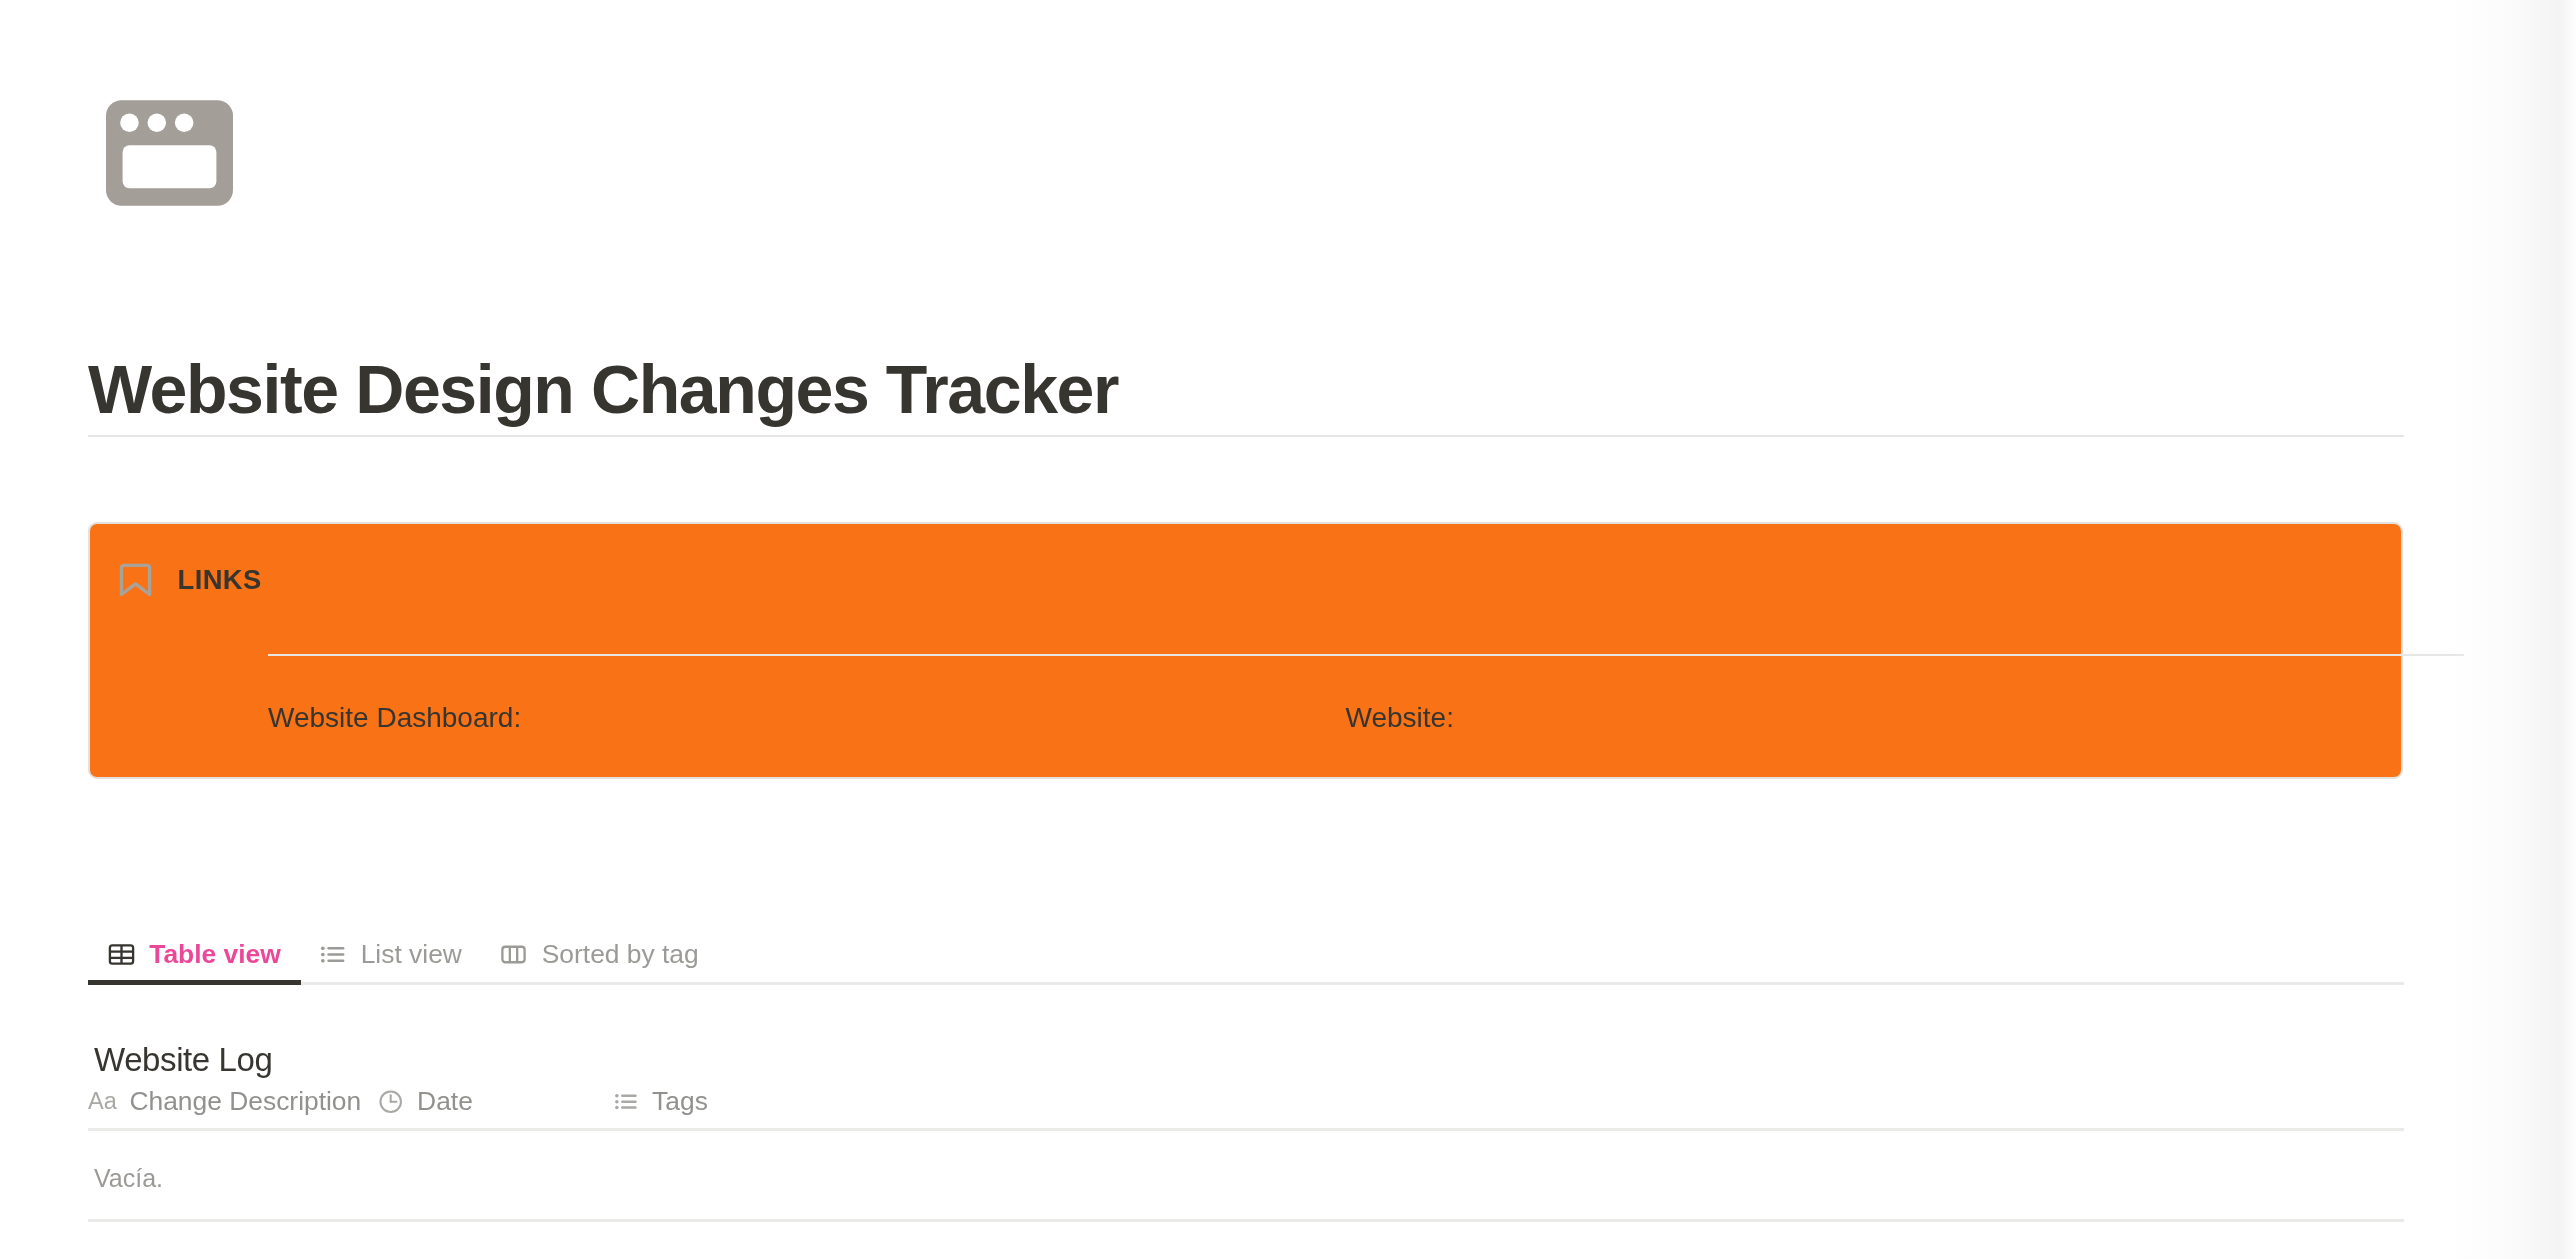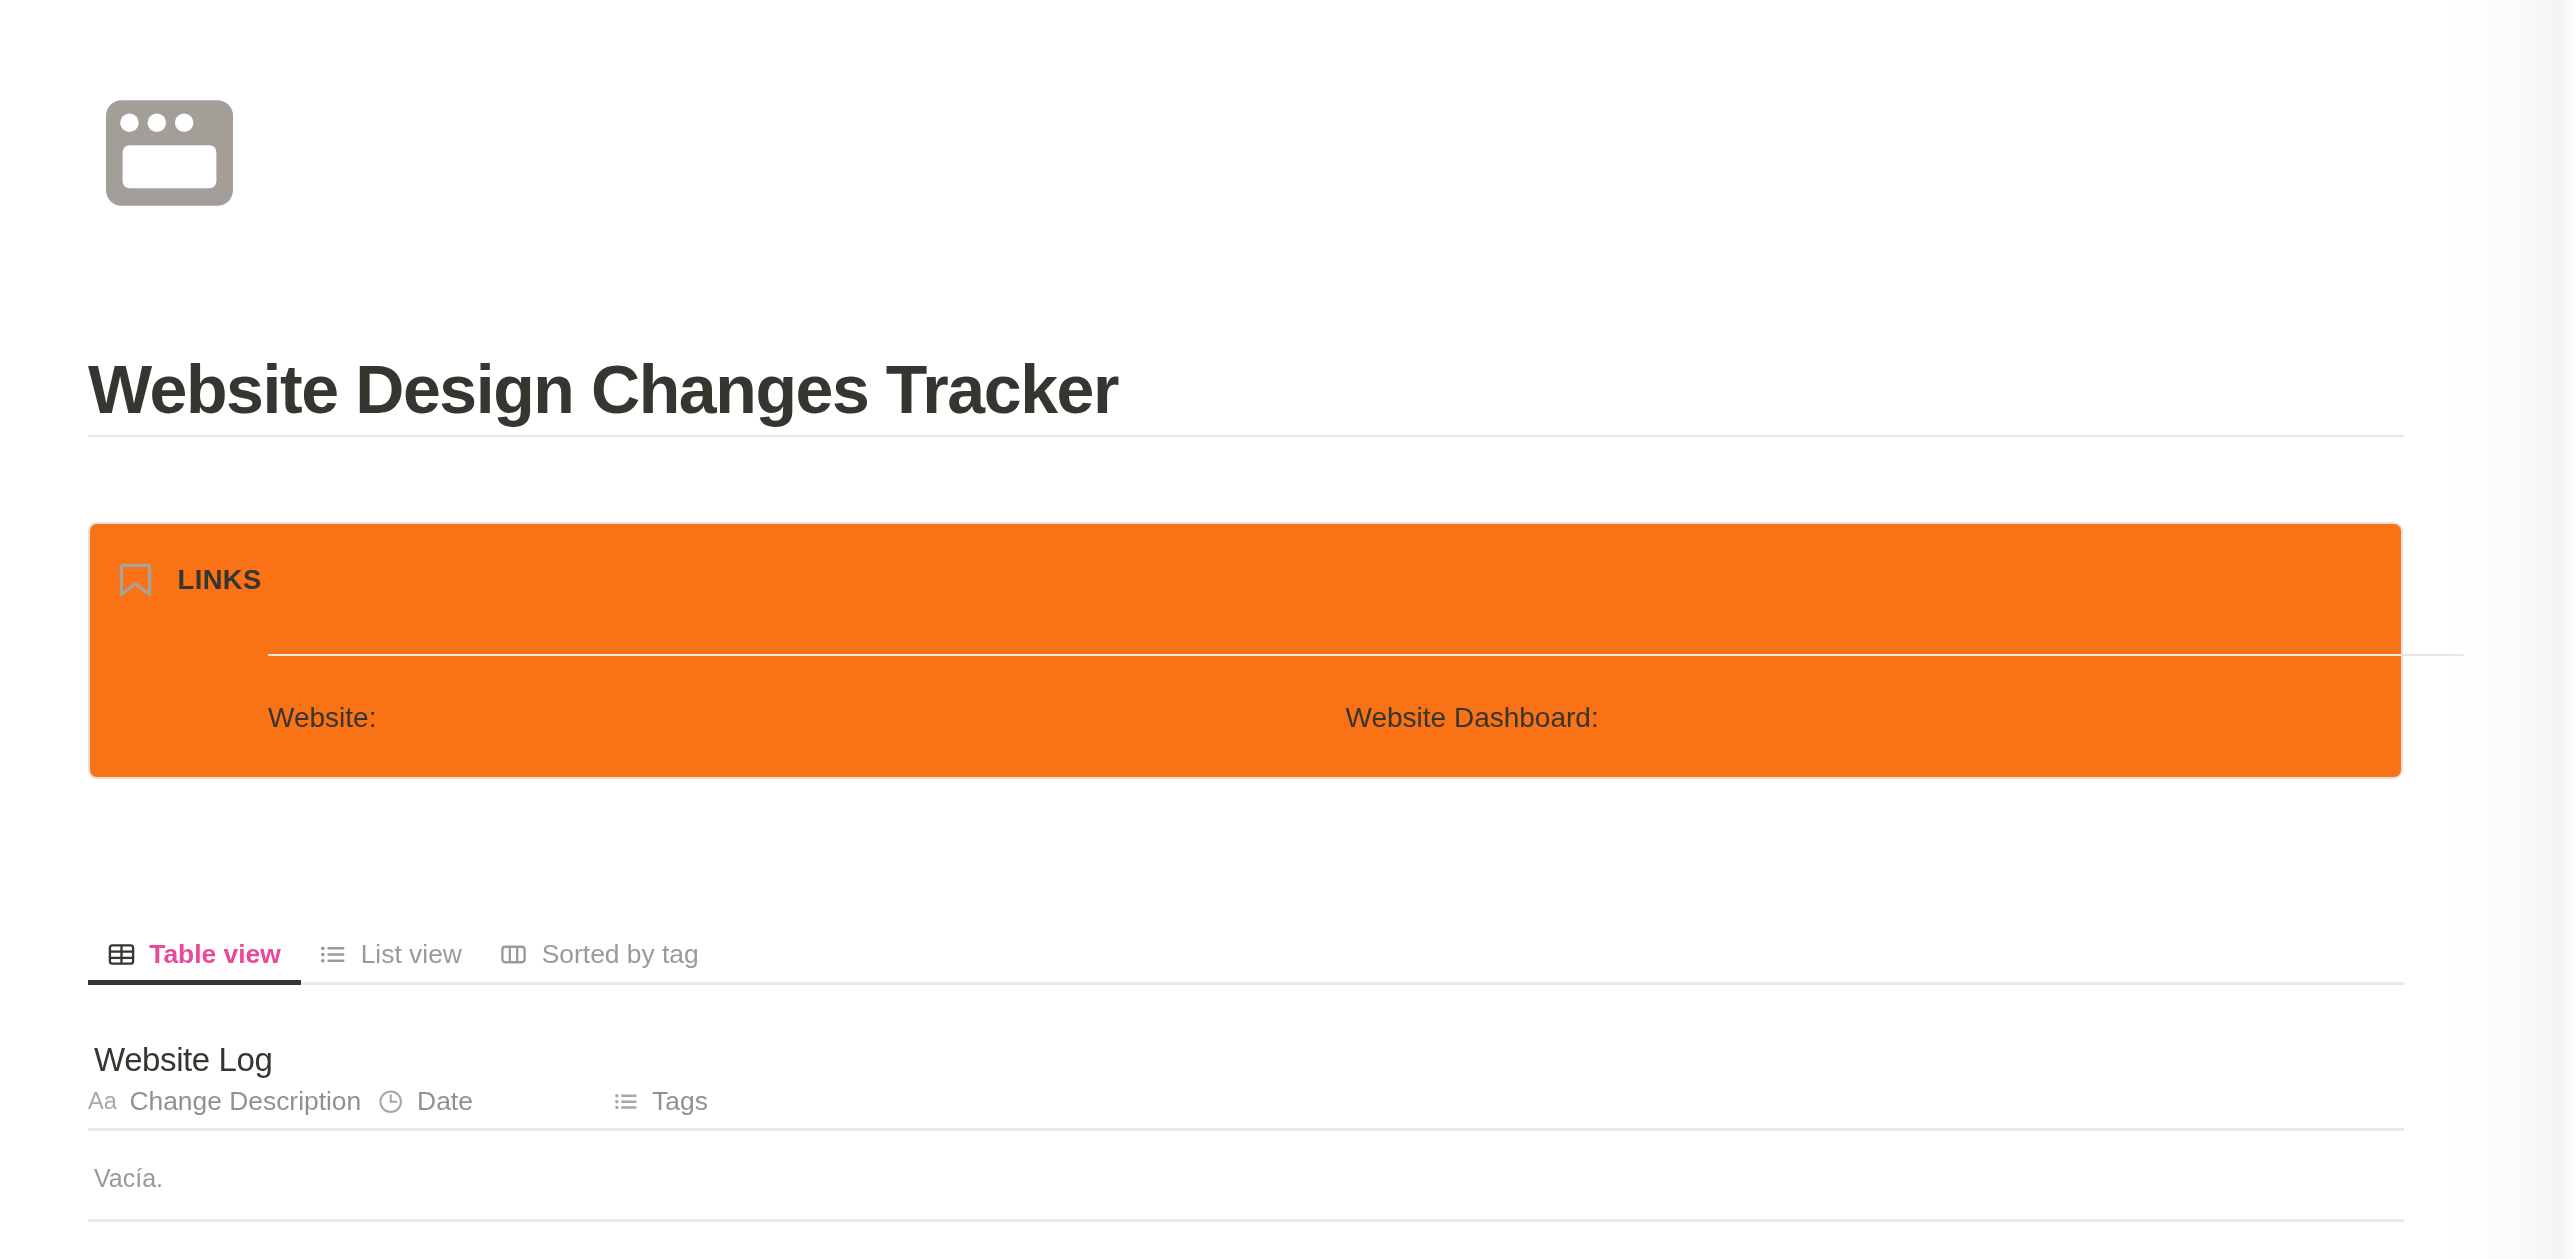--- a/index.html
+++ b/index.html
@@ -260,22 +260,22 @@
     <div class="callout-head">
       <span class="bookmark-icon">
         <svg viewBox="0 0 34 38" width="33" height="37" aria-hidden="true">
           <path d="M5 4.5 h24 a2.5 2.5 0 0 1 2.5 2.5 v27.5 l-14.5 -11 l-14.5 11 v-27.5 a2.5 2.5 0 0 1 2.5 -2.5 z" fill="none" stroke="#A8A29B" stroke-width="3.4" stroke-linejoin="round"></path>
         </svg>
       </span>
       <span class="callout-title">LINKS</span>
     </div>
     <div class="callout-rule"></div>
     <div class="callout-cols">
+      <div class="callout-col">Website Dashboard:</div>
       <div class="callout-col">Website:</div>
-      <div class="callout-col">Website Dashboard:</div>
     </div>
   </section>
 
   <nav class="tabs">
 
     <div class="tab active">
       <span class="tab-ico">
         <svg viewBox="0 0 30 30" width="29" height="29" aria-hidden="true">
           <rect x="3" y="5.5" width="24" height="19" rx="2.5" ry="2.5" fill="none" stroke="#37352F" stroke-width="2.4"></rect>
           <line x1="3" y1="12" x2="27" y2="12" stroke="#37352F" stroke-width="2.4"></line>

